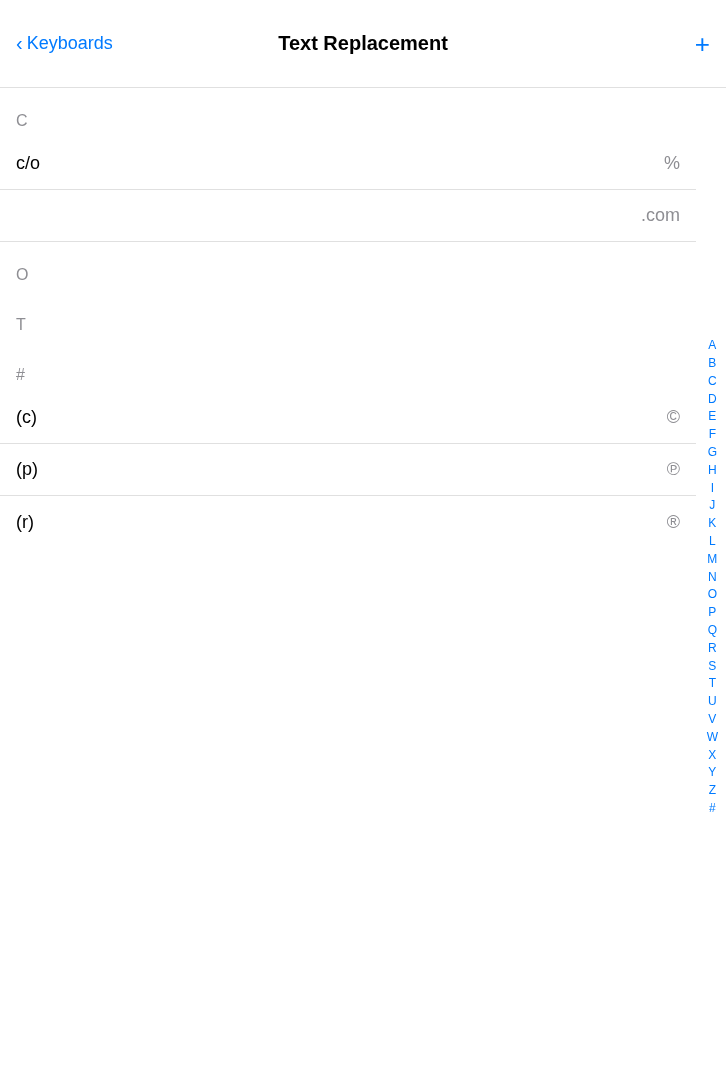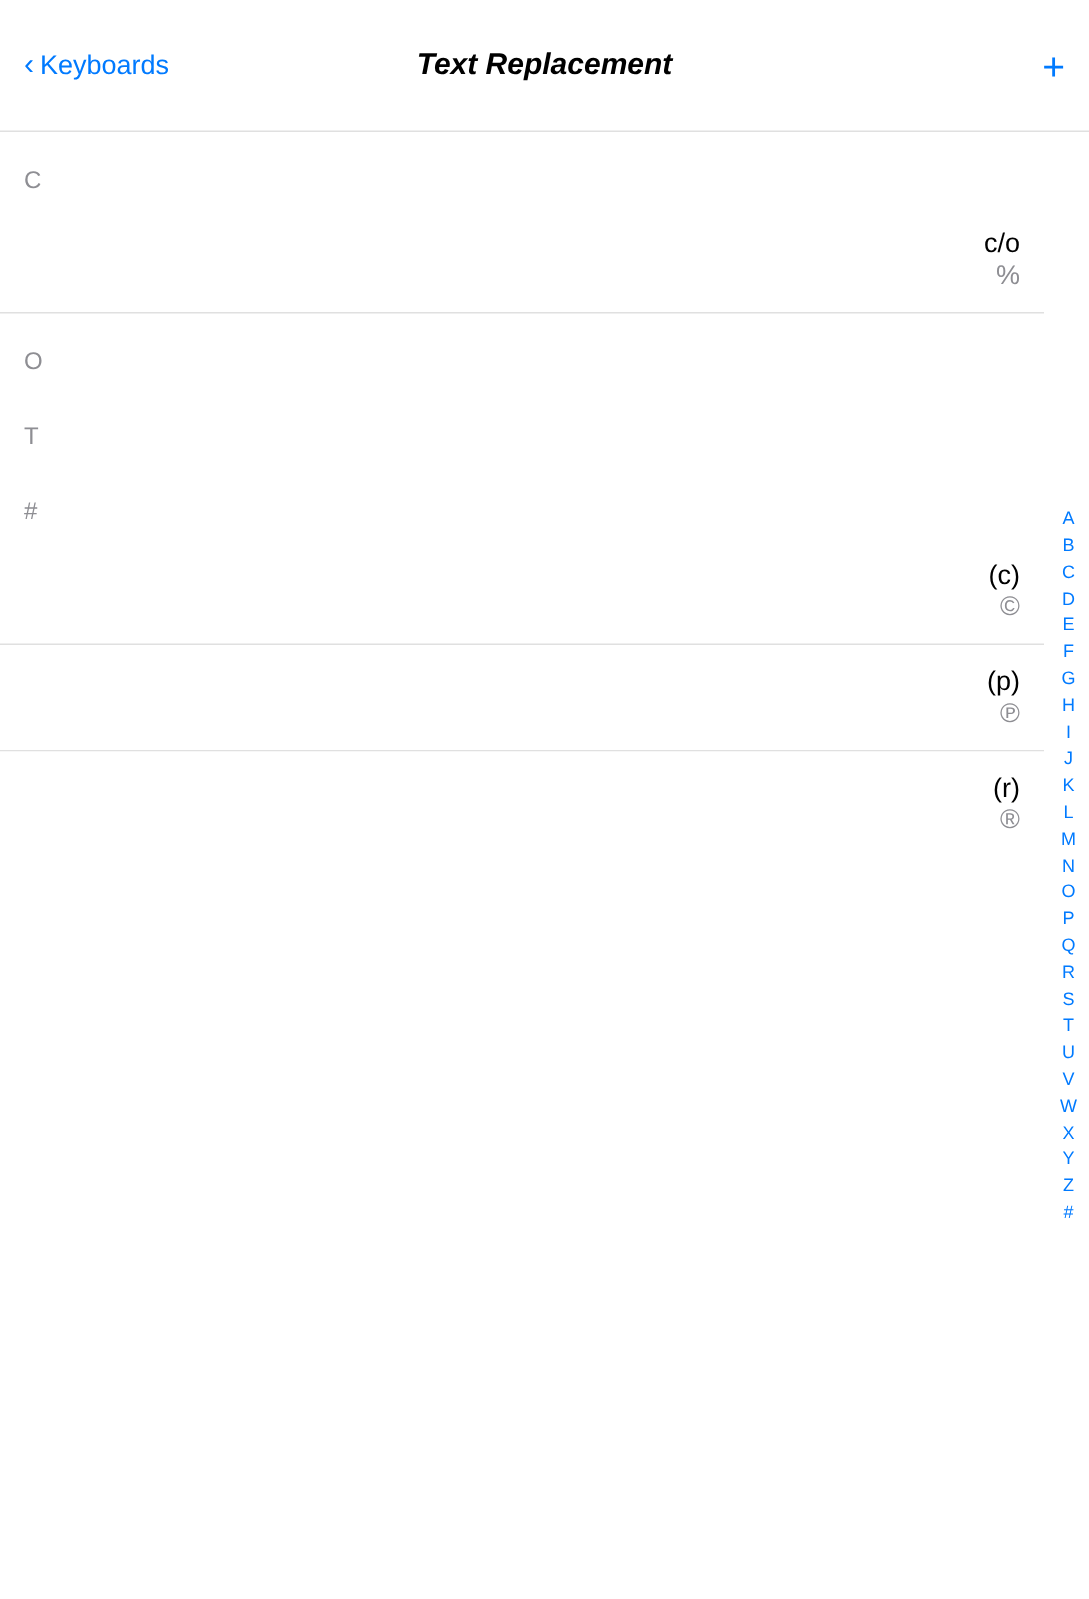--- a/index.html
+++ b/index.html
@@ -47,21 +47,20 @@
       text-align: center;
     }
 
     .nav-title {
       font-size: 20px;
       font-weight: 600;
       color: #000000;
       position: absolute;
       left: 50%;
       transform: translateX(-50%);
-      font-style: italic;
     }
 
     .nav-add {
       color: #007AFF;
       font-size: 26px;
       font-weight: 300;
       cursor: pointer;
       line-height: 1;
     }
 
@@ -75,27 +74,26 @@
     .section-header {
       padding: 24px 16px 8px 16px;
       font-size: 16px;
       color: #8e8e93;
       font-weight: 400;
     }
 
     
     .list-row {
       display: flex;
-      align-items: flex-end;
+      align-items: center;
       justify-content: space-between;
       padding: 14px 16px;
       background: #ffffff;
       border-bottom: 1px solid #e0e0e0;
       min-height: 52px;
-      flex-direction: column;
     }
 
     .list-row:last-child {
       border-bottom: none;
     }
 
     .row-phrase {
       font-size: 18px;
       color: #000000;
     }
@@ -139,20 +137,24 @@
   <span class="nav-title">Text Replacement</span>
   <span class="nav-add">+</span>
 </div>
 
 <div class="content">
 
   <div class="section-header">C</div>
   <div class="list-row">
     <span class="row-phrase">c/o</span>
     <span class="row-shortcut">%</span>
+  </div>
+  <div class="list-row">
+    <span class="row-phrase"></span>
+    <span class="row-shortcut">.com</span>
   </div>
 
   <div class="section-header">O</div>
 
   <div class="section-header">T</div>
 
   <div class="section-header">#</div>
   <div class="list-row">
     <span class="row-phrase">(c)</span>
     <span class="row-shortcut">©</span>

